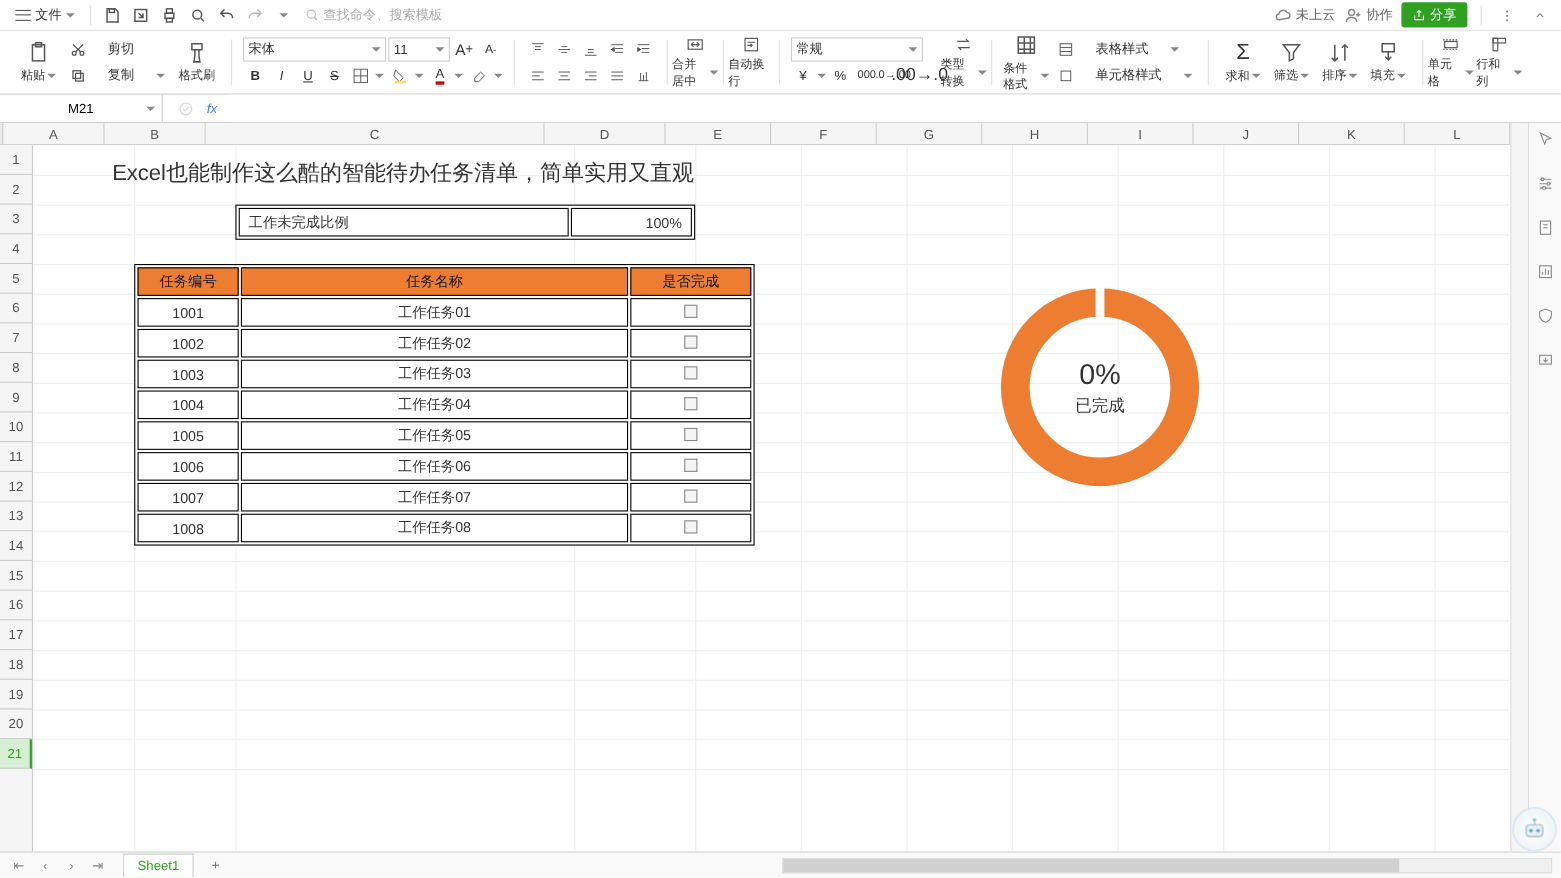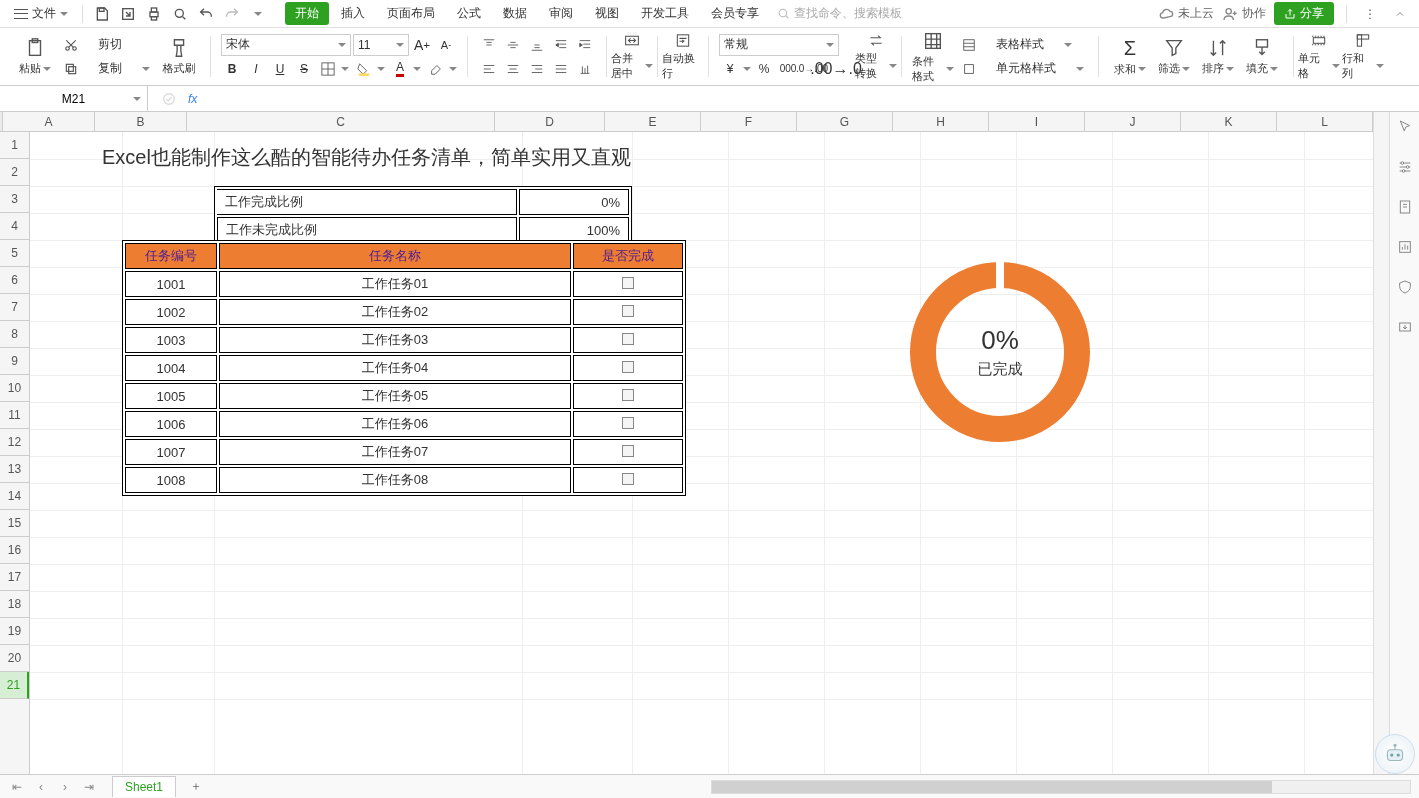--- a/index.html
+++ b/index.html
@@ -47,21 +47,21 @@
 .row-h { height: 27px; border-bottom: 1px solid #ccc; text-align: center; line-height: 27px; color: #555; font-size: 12px; }
 .row-h.sel { background: #d6eed3; color: #2ea121; border-right: 2px solid #2ea121; }
 .cells { position: relative; flex: 1; background: #fff; }
 .gridlines { position: absolute; inset: 0; }
 .gl-v { position: absolute; top: 0; bottom: 0; width: 1px; background: #eee; }
 .gl-h { position: absolute; left: 0; right: 0; height: 1px; background: #eee; }
 .content-layer { position: absolute; inset: 0; }
 .title-text { position: absolute; left: 72px; top: 12px; font-size: 20px; font-weight: 500; }
 .data-table { position: absolute; left: 92px; top: 54px; border: 1px solid #000; background: #fff; }
 .data-table td { border: 1px solid #000; padding: 3px 8px; height: 26px; font-size: 13px; }
-.hdr-orange td { background: #ed7d31; color: #4c1d95; text-align: center; font-weight: 500; }
+.hdr-orange td { background: #ed7d31; color: #0f172a; text-align: center; font-weight: 500; }
 .td-id { width: 92px; text-align: center; }
 .td-name { width: 352px; text-align: center; }
 .td-chk { width: 110px; text-align: center; }
 .td-pct { width: 110px; text-align: right; }
 .td-label { width: 300px; }
 .chk { width: 12px; height: 12px; border: 1px solid #888; display: inline-block; background: #f5f5f5; }
 .chart { position: absolute; left: 870px; top: 130px; width: 200px; height: 200px; }
 .chart-ring { width: 180px; height: 180px; border-radius: 50%; border: 26px solid #ed7d31; position: relative; margin: 0 auto; }
 .chart-gap { position: absolute; top: -28px; left: 50%; transform: translateX(-50%); width: 8px; height: 30px; background: #fff; }
 .chart-text { position: absolute; inset: 0; display: flex; flex-direction: column; align-items: center; justify-content: center; }
@@ -126,31 +126,20 @@
       </span>
     <span class="icon-btn" style="opacity:.4">
         <svg class="icon-svg" viewBox="0 0 24 24" fill="none" stroke="#555" stroke-width="2">
           <path d="M15 14l5-5-5-5"></path>
           <path d="M20 9H10a6 6 0 00-6 6v1"></path>
         </svg>
       </span>
     <span class="icon-btn">
         <span class="chevron-down"></span>
       </span>
-  </div>
-  <div class="tabbar">
-    <span class="tab active">开始</span>
-    <span class="tab">插入</span>
-    <span class="tab">页面布局</span>
-    <span class="tab">公式</span>
-    <span class="tab">数据</span>
-    <span class="tab">审阅</span>
-    <span class="tab">视图</span>
-    <span class="tab">开发工具</span>
-    <span class="tab">会员专享</span>
   </div>
   <div class="search-box">
     <svg class="icon-svg" style="width:13px;height:13px" viewBox="0 0 24 24" fill="none" stroke="#bbb" stroke-width="2">
         <circle cx="11" cy="11" r="7"></circle>
         <path d="M21 21l-5-5"></path>
       </svg>
     <span>查找命令、搜索模板</span>
   </div>
   <div class="titlebar-right">
     <span class="cloud-btn">
@@ -559,24 +548,20 @@
             <div class="gl-h" style="top: 459px;"></div>
             <div class="gl-h" style="top: 486px;"></div>
             <div class="gl-h" style="top: 513px;"></div>
             <div class="gl-h" style="top: 540px;"></div>
             <div class="gl-h" style="top: 567px;"></div>
           </div>
         <div class="content-layer">
           <div class="title-text">Excel也能制作这么酷的智能待办任务清单，简单实用又直观</div>
           <table class="data-table" style="left: 184px;">
             <tbody>
-                <tr>
-                  <td class="td-label" colspan="1" style="border-left: none; width: 300px;">工作完成比例</td>
-                  <td class="td-pct">0%</td>
-                </tr>
             <tr>
                   <td class="td-label" style="width: 300px;">工作未完成比例</td>
                   <td class="td-pct">100%</td>
                 </tr>
           </tbody>
             </table>
           <table class="data-table" style="top:108px;left:92px">
             <tbody>
                 <tr class="hdr-orange">
               <td class="td-id">任务编号</td>

